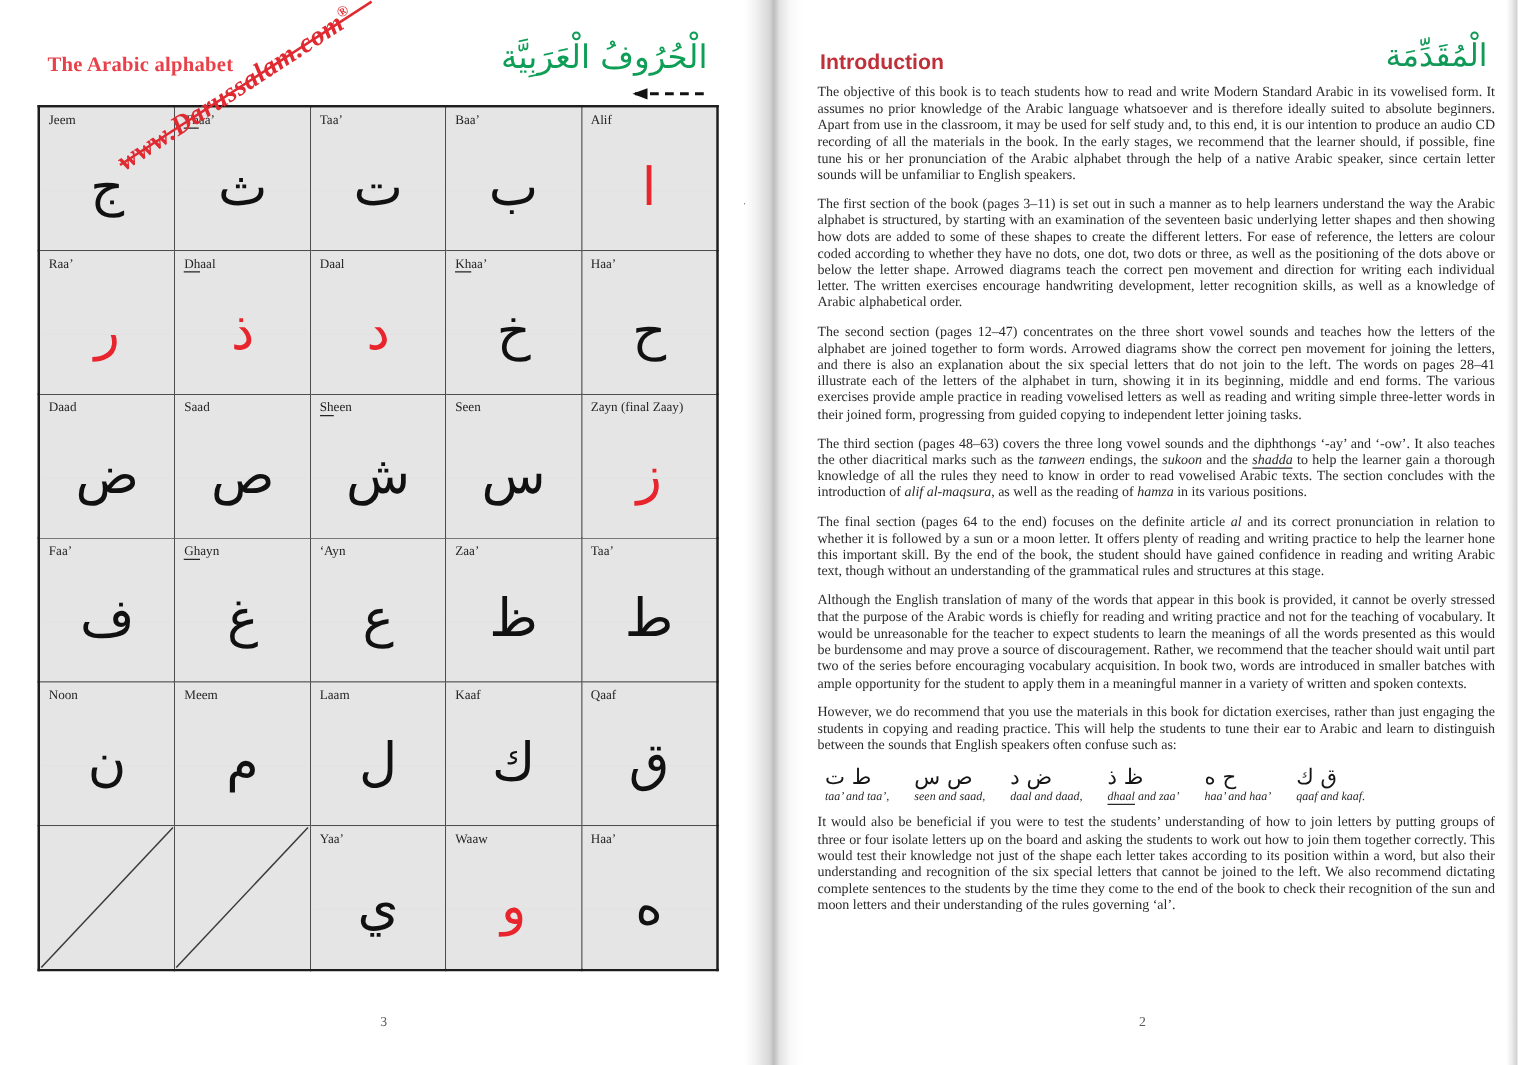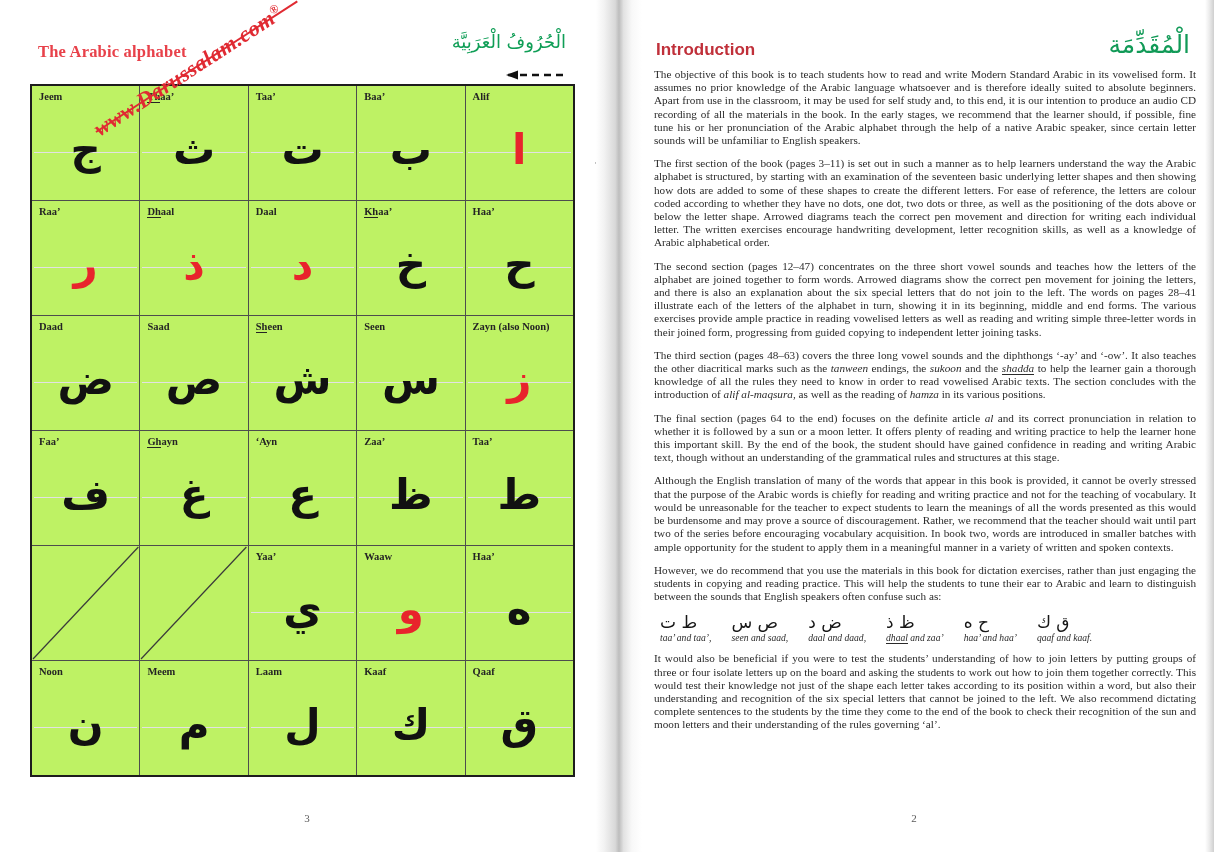--- a/index.html
+++ b/index.html
@@ -30,39 +30,38 @@
 
   
   .lhead{position:relative;height:40px;}
   .title-en{
     position:absolute;left:8px;top:8px;
     font-family:Liberation Serif, serif;
     font-size:16.5px;font-weight:bold;color:#e8414a;letter-spacing:.2px;
   }
   .title-ar{
     position:absolute;right:14px;top:-2px;
-    font-size:18px;color:#0f9e56;direction:rtl;
+    font-size:26px;color:#0f9e56;direction:rtl;
     font-family:"DejaVu Sans", sans-serif;line-height:1.15;
   }
   .dash-arrow{
     position:absolute;right:14px;top:36px;width:78px;height:10px;
   }
 
   
   .alpha-wrap{position:relative;margin-top:10px;}
   table.alpha{
     border-collapse:collapse;width:537px;table-layout:fixed;
     border:2px solid #1d1d1d;
   }
   table.alpha td{
     border:1px solid #4d4d4d;
     width:107.4px;height:114px;
     vertical-align:top;position:relative;padding:0;
-    background:#bef264;
-    font-weight:bold;
+    background:#e5e5e5;
   }
   .cname{
     position:absolute;left:7px;top:5px;
     font-size:10.5px;color:#242424;
     font-family:"Liberation Serif", serif;white-space:nowrap;
   }
   .cname .ud{border-bottom:1px solid #242424;}
   .glyph{
     position:absolute;left:0;right:0;top:14px;bottom:0;
     display:flex;align-items:center;justify-content:center;
@@ -234,21 +233,21 @@
                 <div class="cname"><span class="ud">Sh</span>een</div>
                 <div class="baseline"></div>
                 <div class="glyph" style="color: rgb(17, 17, 17);">ش</div>
               </td>
               <td>
                 <div class="cname">Seen</div>
                 <div class="baseline"></div>
                 <div class="glyph" style="color: rgb(17, 17, 17);">س</div>
               </td>
               <td>
-                <div class="cname">Zayn (also Noon)</div>
+                <div class="cname">Zayn (final Zaay)</div>
                 <div class="baseline"></div>
                 <div class="glyph" style="color: rgb(232, 36, 44);">ز</div>
               </td>
             </tr>
             <tr>
               <td>
                 <div class="cname">Faa’</div>
                 <div class="baseline"></div>
                 <div class="glyph" style="color: rgb(17, 17, 17);">ف</div>
               </td>
@@ -264,20 +263,47 @@
               </td>
               <td>
                 <div class="cname">Zaa’</div>
                 <div class="baseline"></div>
                 <div class="glyph" style="color: rgb(17, 17, 17);">ظ</div>
               </td>
               <td>
                 <div class="cname">Taa’</div>
                 <div class="baseline"></div>
                 <div class="glyph" style="color: rgb(17, 17, 17);">ط</div>
+              </td>
+            </tr>
+            <tr>
+              <td>
+                <div class="cname">Noon</div>
+                <div class="baseline"></div>
+                <div class="glyph" style="color: rgb(17, 17, 17);">ن</div>
+              </td>
+              <td>
+                <div class="cname">Meem</div>
+                <div class="baseline"></div>
+                <div class="glyph" style="color: rgb(17, 17, 17);">م</div>
+              </td>
+              <td>
+                <div class="cname">Laam</div>
+                <div class="baseline"></div>
+                <div class="glyph" style="color: rgb(17, 17, 17);">ل</div>
+              </td>
+              <td>
+                <div class="cname">Kaaf</div>
+                <div class="baseline"></div>
+                <div class="glyph" style="color: rgb(17, 17, 17);">ك</div>
+              </td>
+              <td>
+                <div class="cname">Qaaf</div>
+                <div class="baseline"></div>
+                <div class="glyph" style="color: rgb(17, 17, 17);">ق</div>
               </td>
             </tr>
             <tr>
               <td class="diag blank">
                 <svg class="dline" viewBox="0 0 107 114" preserveAspectRatio="none">
                   <line x1="1" y1="113" x2="106" y2="1" stroke="#3a3a3a" stroke-width="1.2"></line>
                 </svg>
               </td>
               <td class="diag blank">
                 <svg class="dline" viewBox="0 0 107 114" preserveAspectRatio="none">
@@ -291,47 +317,20 @@
               </td>
               <td>
                 <div class="cname">Waaw</div>
                 <div class="baseline"></div>
                 <div class="glyph" style="color: rgb(232, 36, 44);">و</div>
               </td>
               <td>
                 <div class="cname">Haa’</div>
                 <div class="baseline"></div>
                 <div class="glyph" style="color: rgb(17, 17, 17);">ه</div>
-              </td>
-            </tr>
-            <tr>
-              <td>
-                <div class="cname">Noon</div>
-                <div class="baseline"></div>
-                <div class="glyph" style="color: rgb(17, 17, 17);">ن</div>
-              </td>
-              <td>
-                <div class="cname">Meem</div>
-                <div class="baseline"></div>
-                <div class="glyph" style="color: rgb(17, 17, 17);">م</div>
-              </td>
-              <td>
-                <div class="cname">Laam</div>
-                <div class="baseline"></div>
-                <div class="glyph" style="color: rgb(17, 17, 17);">ل</div>
-              </td>
-              <td>
-                <div class="cname">Kaaf</div>
-                <div class="baseline"></div>
-                <div class="glyph" style="color: rgb(17, 17, 17);">ك</div>
-              </td>
-              <td>
-                <div class="cname">Qaaf</div>
-                <div class="baseline"></div>
-                <div class="glyph" style="color: rgb(17, 17, 17);">ق</div>
               </td>
             </tr>
           </tbody>
       </table>
       <svg class="side-arrow" viewBox="0 0 18 14">
         <polygon points="1,7 7,2 7,5 17,5 17,9 7,9 7,12" fill="none" stroke="#5d5d5d" stroke-width="1.2"></polygon>
       </svg>
     </div>
 
     <div class="pagenum-l">3</div>

